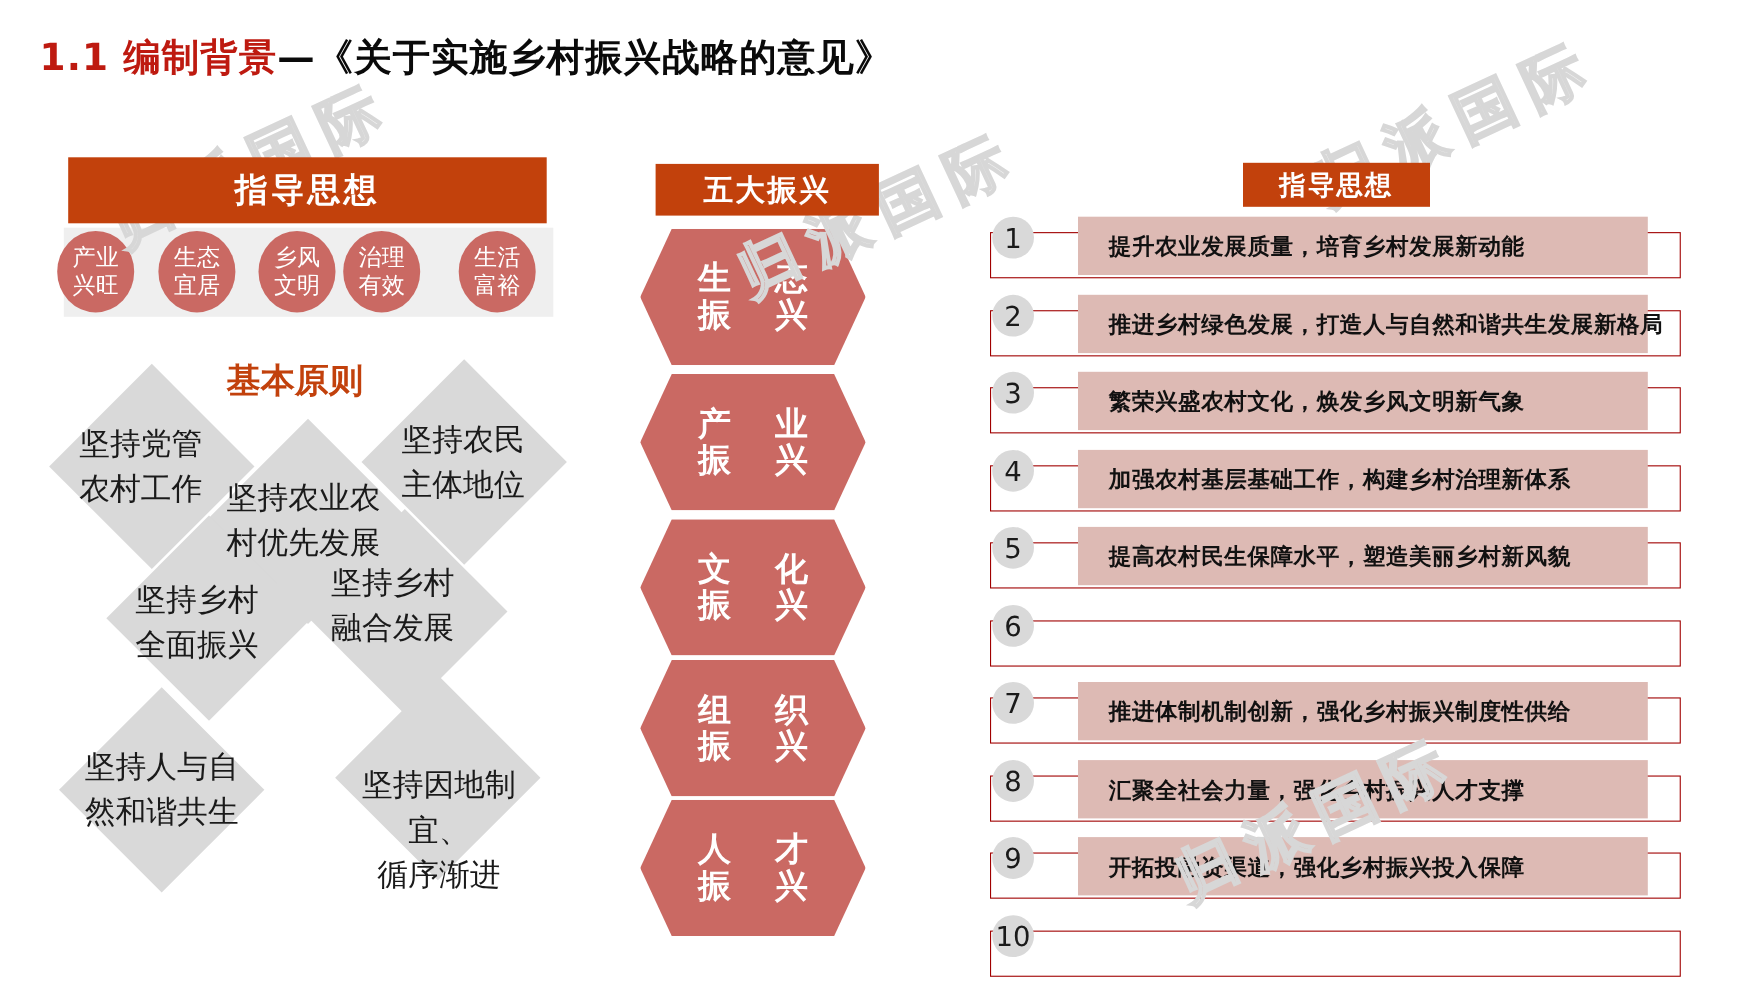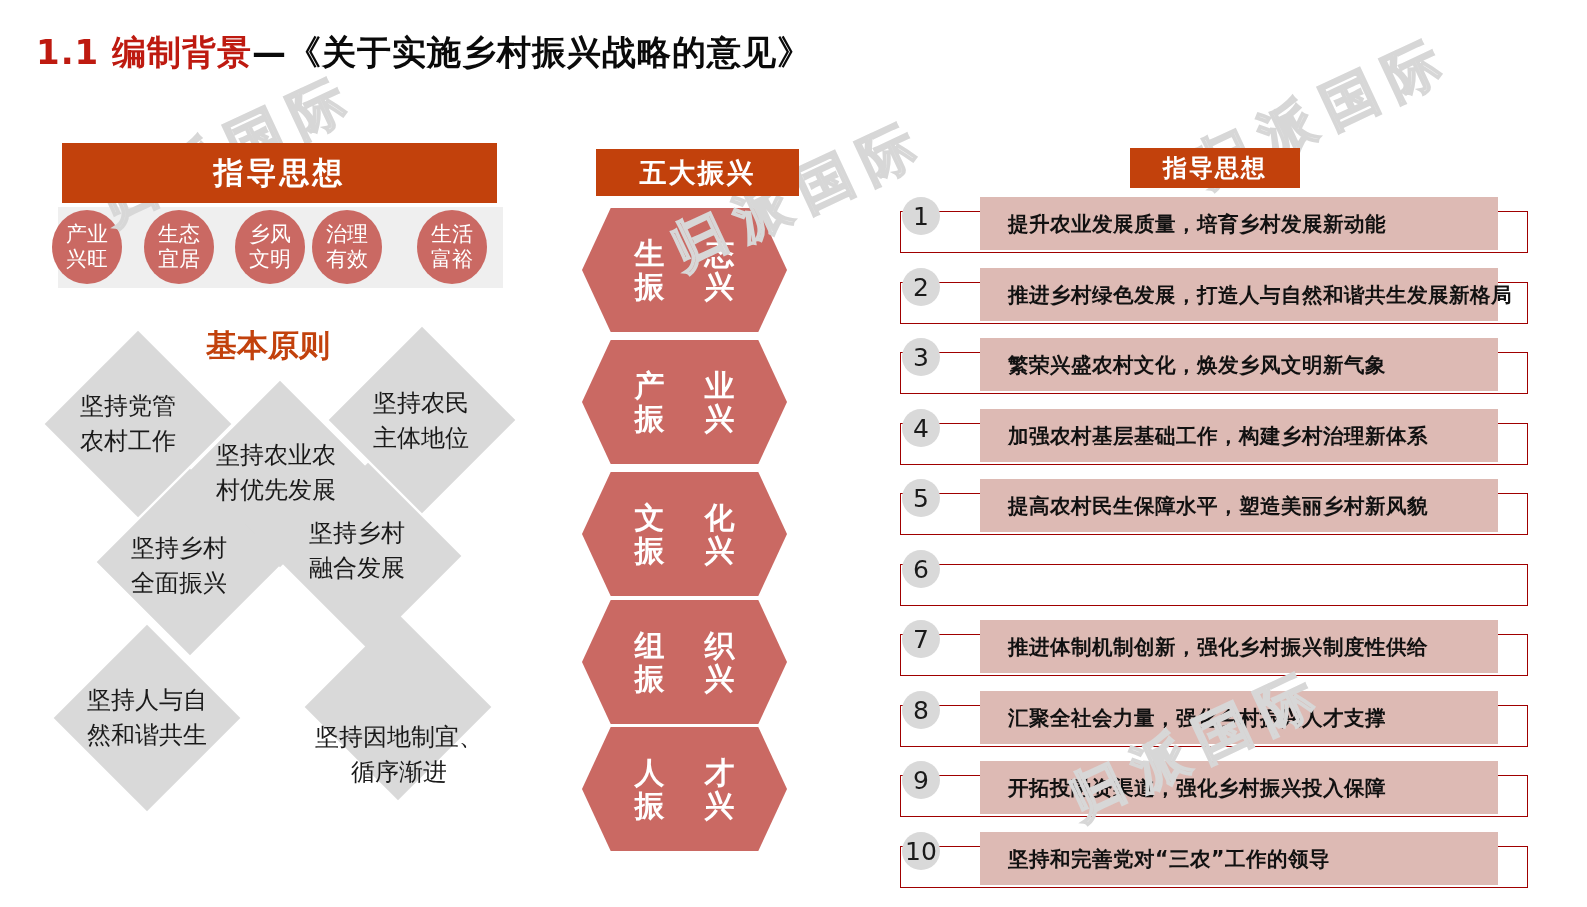--- a/index.html
+++ b/index.html
@@ -24,21 +24,21 @@
 
   
   .strip{position:absolute;left:58px;top:207px;width:445px;height:81px;background:#EFEFEF;z-index:1;}
   .gcircle{position:absolute;width:70px;height:74px;border-radius:50%;background:#CA6963;color:#fff;
            display:flex;flex-direction:column;align-items:center;justify-content:center;
            font-size:21px;line-height:1.2;z-index:2;text-align:center;}
 
   
   .bp-title{position:absolute;left:168px;top:325px;width:200px;text-align:center;font-size:31px;font-weight:bold;color:#c2410c;z-index:2;}
   .diamond{position:absolute;width:132px;height:132px;background:#D9D9D9;transform:rotate(45deg);z-index:1;}
-  .dtext{position:absolute;width:190px;text-align:center;font-size:24px;color:#1a1a1a;line-height:1.45;z-index:2;transform:translate(-50%,-50%);}
+  .dtext{position:absolute;width:190px;text-align:center;font-size:28px;color:#1a1a1a;line-height:1.45;z-index:2;transform:translate(-50%,-50%);}
 
   
   .hex{position:absolute;left:582px;width:205px;height:124px;background:#CA6963;
        clip-path:polygon(14% 0,86% 0,100% 50%,86% 100%,14% 100%,0 50%);
        display:flex;flex-direction:column;align-items:center;justify-content:center;z-index:2;}
   .hex-row{display:flex;gap:40px;color:#fff;font-size:30px;font-weight:bold;line-height:33px;}
 
   
   .ten-item{position:absolute;left:0;width:1587px;height:56px;z-index:2;}
   .ti-box{position:absolute;left:900px;top:14px;width:628px;height:42px;border:1.6px solid #A00000;box-sizing:border-box;z-index:1;background:transparent;}
@@ -235,19 +235,16 @@
   </div>
   <div class="ten-item" style="top:761px;">
     <div class="ti-box"></div>
     <div class="ti-bar">
         <span>开拓投融资渠道，强化乡村振兴投入保障</span>
       </div>
     <div class="ti-num">9</div>
   </div>
   <div class="ten-item" style="top:832px;">
     <div class="ti-box"></div>
-    <div class="ti-bar">
-        <span>坚持和完善党对“三农”工作的领导</span>
-      </div>
     <div class="ti-num">10</div>
   </div>
 
 </div>
 
 </body></html>

